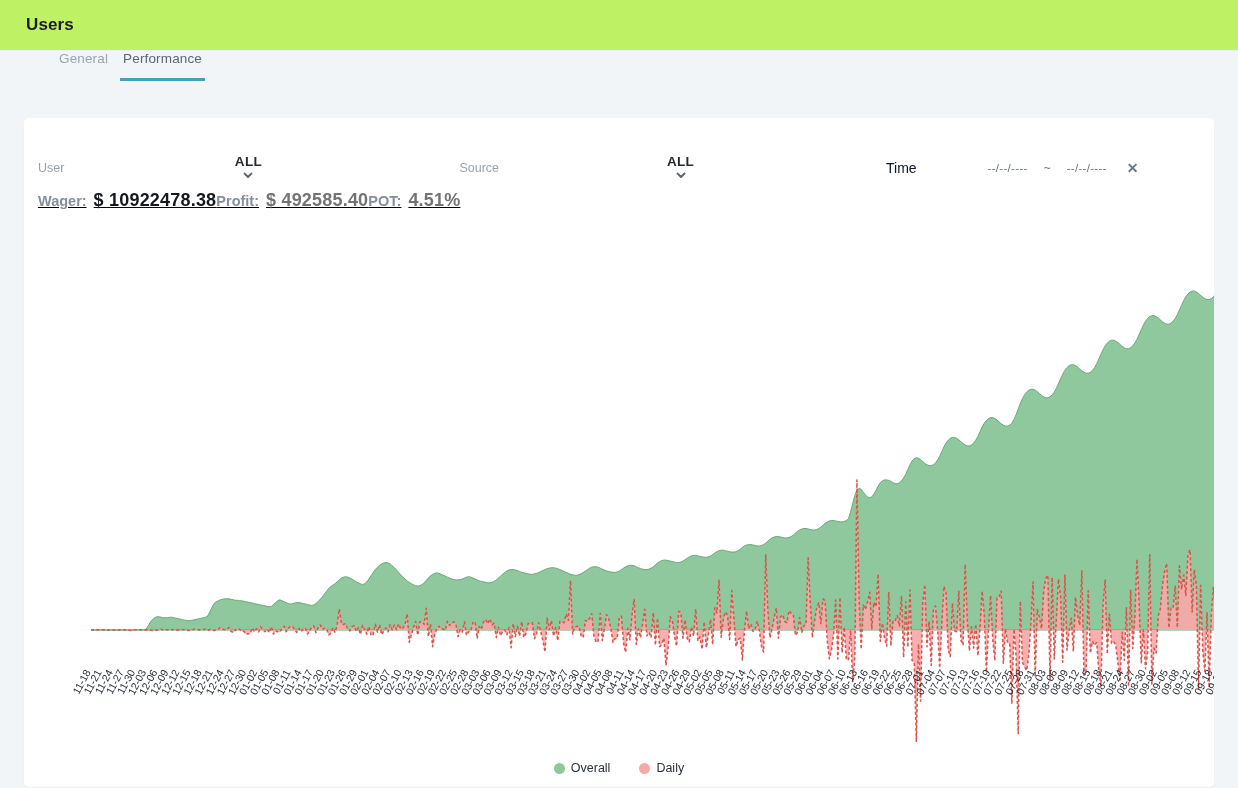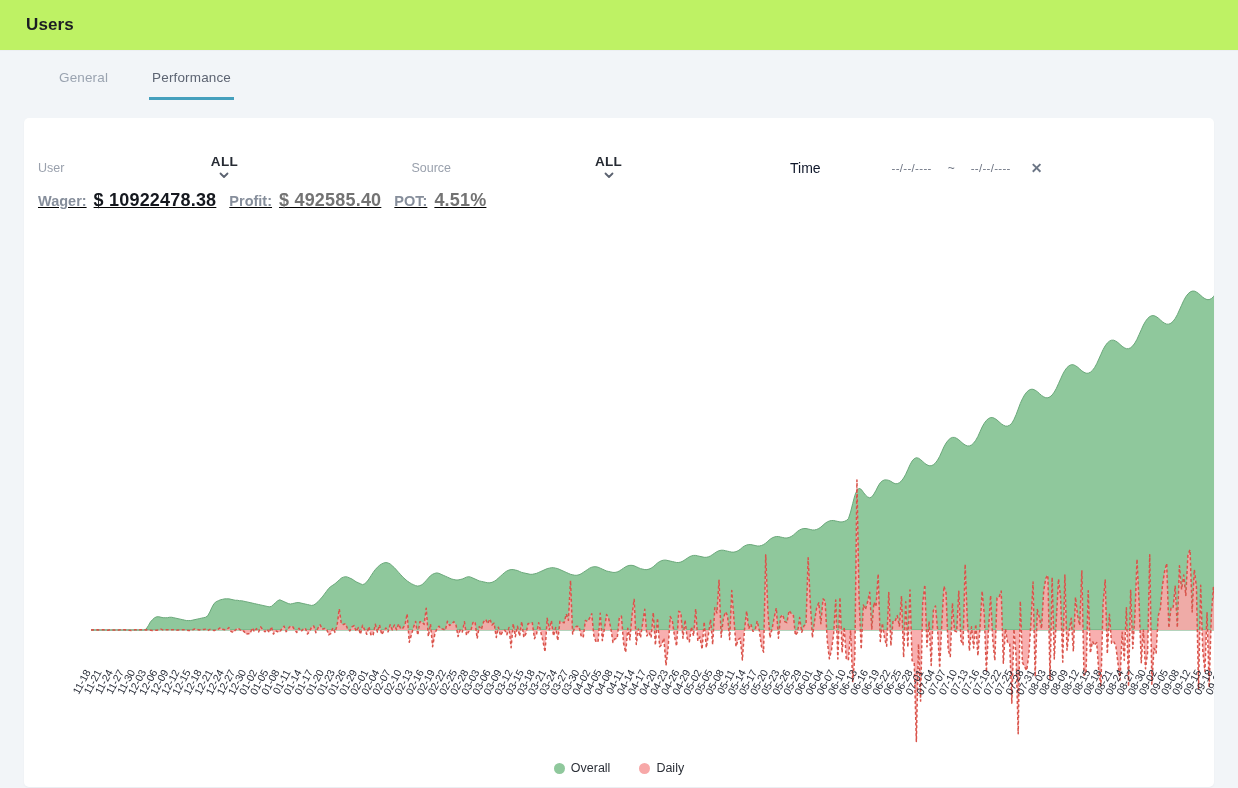--- a/index.html
+++ b/index.html
@@ -26,24 +26,24 @@
 
   
   .page {
     position: absolute; top: 51px; left: 0; right: 0; bottom: 0;
     background: #f2f5f8;
     padding: 0 16px;
   }
 
   
   .tabs {
-    display: flex; align-items: center;
+    display: flex; align-items: flex-start;
     height: 67px;
     padding-left: 40px;
-    gap: 38px;
+    gap: 9px;
   }
   .tab {
     font-size: 13.5px;
     color: #9aa3b0;
     padding: 0 3px 12px 3px;
     border-bottom: 3px solid transparent;
     cursor: pointer;
     white-space: nowrap;
     letter-spacing: 0.15px;
   }
@@ -62,20 +62,21 @@
     box-shadow: 0 1px 2px rgba(16,24,40,0.04);
     overflow: hidden;
   }
 
   
   .filters {
     display: flex; align-items: center;
     height: 100px;
     padding-left: 14px;
     position: relative;
+    gap: 24px;
   }
   .filter-label {
     font-size: 12.5px; color: #9aa1ad; margin-right: 14px; white-space: nowrap;
   }
   .select {
     display: flex; align-items: center;
     justify-content: space-between;
     cursor: pointer;
     padding-bottom: 2px;
     flex-direction: column;
@@ -112,21 +113,21 @@
     gap: 0px;
   }
   .stat { display: flex; align-items: baseline; white-space: nowrap; text-decoration: underline; }
   .stat-label {
     font-size: 14.5px; color: #868e9b; font-weight: bold; margin-right: 7px;
   }
   .stat-value {
     font-size: 18px; font-weight: bold; color: #15181e; letter-spacing: 0.2px;
   }
   .stat-value.green { color: #737373; }
-  .stat + .stat { margin-left: 13px; }
+  .stat + .stat { margin-left: 0; }
 
   
   .chart-wrap {
     position: absolute;
     left: 0; right: 0;
     top: 150px;
     bottom: 0;
   }
   .chart-svg { display: block; width: 1222px; height: 519px; }
 

